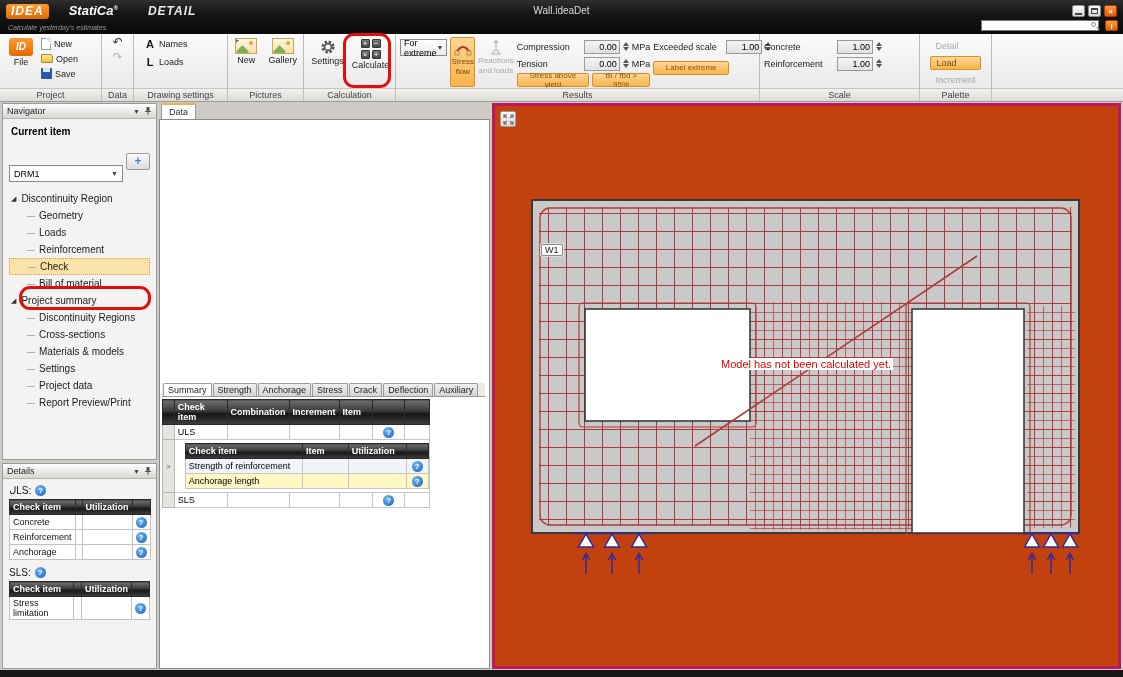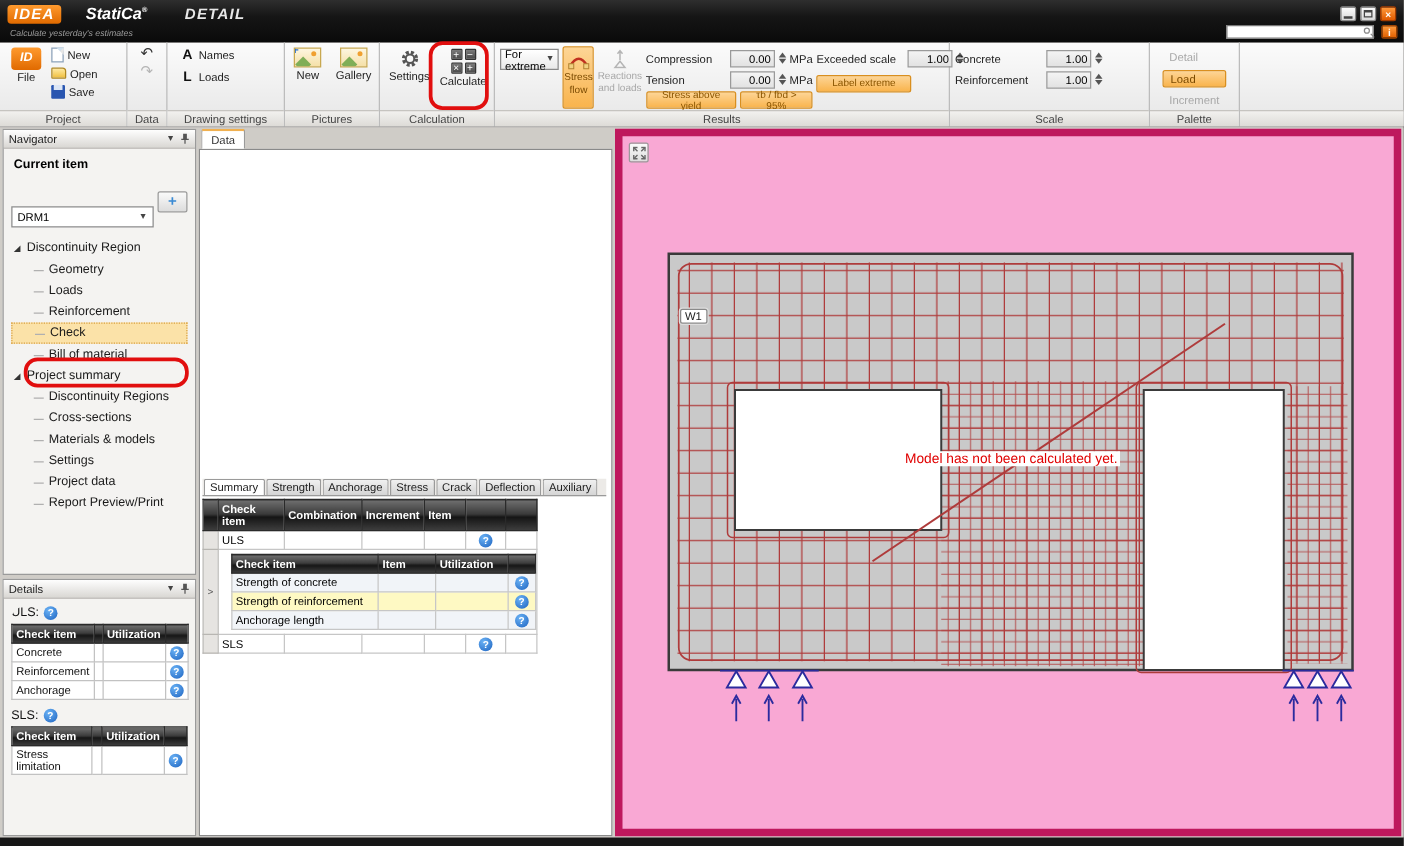--- a/index.html
+++ b/index.html
@@ -117,40 +117,41 @@
   .otable td { border:1px solid #c6c6c6; font-size:9px; padding:1px 3px; height:15px; background:#fff; }
   .otable td.gutter { width:11px; background:#e6e4e1; border-color:#b8b6b2; text-align:center; color:#555; font-size:8px; }
   .nest-wrap { padding:3px 0 3px 10px; }
   .ntable { width:244px; border-collapse:collapse; }
   .ntable th { background:linear-gradient(180deg,#6e6e6e 0%,#3a3a3a 45%,#151515 55%,#3e3e3e 100%); color:#fff; font-size:9px; text-align:left; padding:2px 3px; border:1px solid #2a2a2a; }
   .ntable td { border:1px solid #c6c6c6; font-size:9px; padding:1px 3px; height:15px; background:#fef9c3; }
   .ntable tr:nth-child(even) td { background:#f1f4f8; }
 
   
   .right-col { flex:1; display:flex; flex-direction:column; min-width:0; }
-  .canvas { flex:1; background:#f9a8d4; border:6px solid #be185d; position:relative; overflow:hidden; }
+  .canvas { flex:1; background:#c2410c; border:3px solid #be185d; position:relative; overflow:hidden; }
   .fit-btn { position:absolute; left:5px; top:5px; width:16px; height:16px; background:linear-gradient(#fafafa,#ddd); border:1px solid #9a9a9a; border-radius:2px; cursor:pointer; display:flex; align-items:center; justify-content:center; z-index:5; }
   .wall-svg { position:absolute; left:0; top:0; }
   .w1-label { position:absolute; left:46px; top:138px; background:#fff; border:1px solid #8a8a8a; border-radius:2px; font-size:9px; padding:0 3px; color:#222; box-shadow:0 0 0 1px #ddd; z-index:4; }
   .calc-msg { position:absolute; left:224px; top:252px; background:#fff; color:#e00000; font-size:11px; padding:0 2px; white-space:nowrap; z-index:4; }
 
   .statusbar { flex:0 0 7px; background:#161616; }
 </style>
 </head>
 <body>
 
 <div class="window">
 
   <div class="titlebar">
     <div class="titlebar-row1">
       <div class="logo">
         <span class="logo-idea">IDEA</span>
         <span class="logo-statica"><span>StatiCa</span><span class="logo-reg">®</span></span>
         <span class="logo-detail">DETAIL</span>
       </div>
+      <div class="doc-title">Wall.ideaDet</div>
       <div class="win-btns">
         <div class="win-btn">
             <span class="min-glyph"></span>
           </div>
         <div class="win-btn">
             <span class="max-glyph"></span>
           </div>
         <div class="win-btn close">
             <span>×</span>
           </div>
@@ -512,26 +513,20 @@
               <td colspan="6" style="padding:0">
                 <div class="nest-wrap">
                   <table class="ntable">
                     <tbody>
                           <tr>
                       <th style="width:118px">Check item</th>
                       <th style="width:46px">Item</th>
                       <th style="width:58px">Utilization</th>
                       <th style="width:22px"></th>
                     </tr>
-                    <tr>
-                            <td>Strength of concrete</td>
-                            <td></td>
-                            <td></td>
-                            <td style="text-align:center"><span class="help-icon">?</span></td>
-                          </tr>
                     <tr>
                             <td>Strength of reinforcement</td>
                             <td></td>
                             <td></td>
                             <td style="text-align:center"><span class="help-icon">?</span></td>
                           </tr>
                     <tr>
                             <td>Anchorage length</td>
                             <td></td>
                             <td></td>

